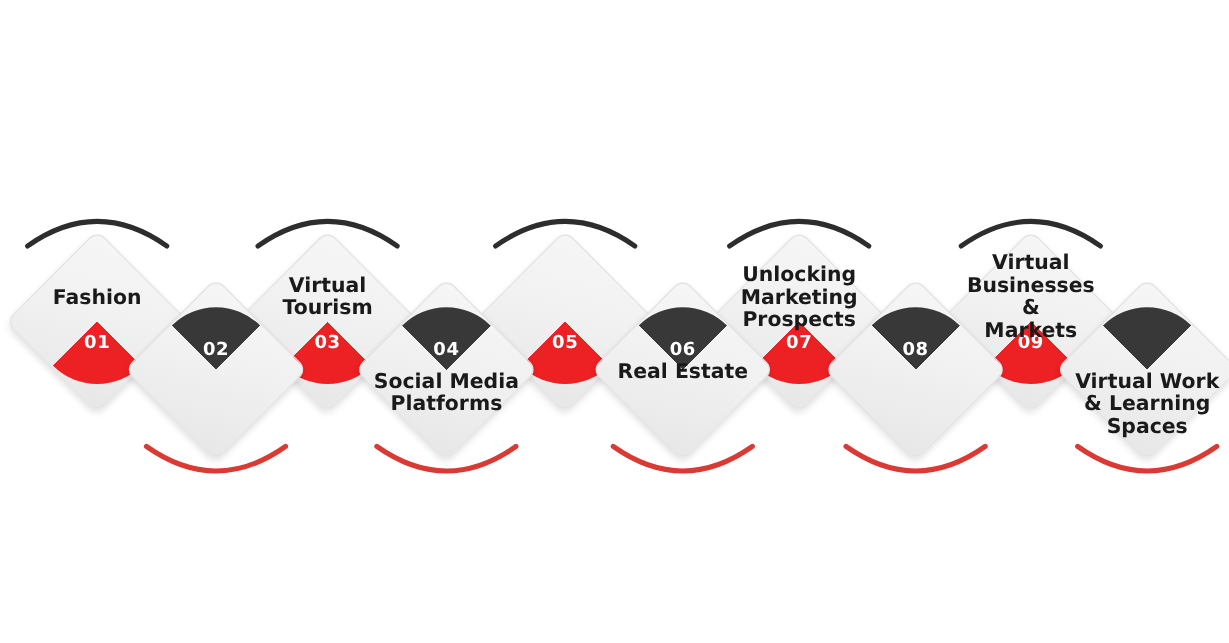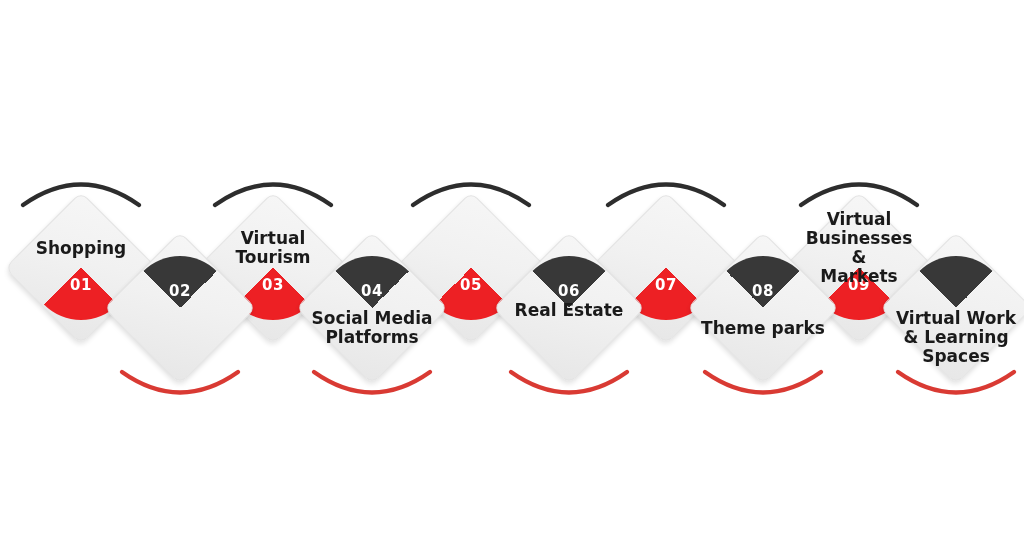--- a/index.html
+++ b/index.html
@@ -171,21 +171,21 @@
       <div class="node" style="left: 5px; top: 192px; z-index: 10;">
         <div class="ghost"></div>
         <div class="diamond"></div>
         <div class="clip">
           <div class="clip-inner">
             <div class="wedge down" style="--wc: #ed2024;">
               <div class="wedge-num">01</div>
             </div>
           </div>
         </div>
-        <div class="label" style="top: 46.5px;">Shopping</div>
+        <div class="label" style="top: 46.5px;">Fashion</div>
         <div class="arc" style="left: 11px; top: -26px;"><svg width="130" height="46" viewBox="0 0 130 46">
             <path d="M 7 39 Q 65 -2 123 39" fill="none" stroke="#2d2d2d" stroke-width="4.2" stroke-linecap="round"></path>
           </svg></div>
       </div>
       <div class="node" style="left: 104px; top: 232px; z-index: 20;">
         <div class="ghost"></div>
         <div class="diamond"></div>
         <div class="clip">
           <div class="clip-inner">
             <div class="wedge up" style="--wc: #383838;">
@@ -261,35 +261,37 @@
       <div class="node" style="left: 590px; top: 192px; z-index: 10;">
         <div class="ghost"></div>
         <div class="diamond"></div>
         <div class="clip">
           <div class="clip-inner">
             <div class="wedge down" style="--wc: #ed2024;">
               <div class="wedge-num">07</div>
             </div>
           </div>
         </div>
+        <div class="label" style="top: 27.5px;">Unlocking
+Marketing
+Prospects</div>
         <div class="arc" style="left: 11px; top: -26px;"><svg width="130" height="46" viewBox="0 0 130 46">
             <path d="M 7 39 Q 65 -2 123 39" fill="none" stroke="#2d2d2d" stroke-width="4.2" stroke-linecap="round"></path>
           </svg></div>
       </div>
       <div class="node" style="left: 687px; top: 232px; z-index: 20;">
         <div class="ghost"></div>
         <div class="diamond"></div>
         <div class="clip">
           <div class="clip-inner">
             <div class="wedge up" style="--wc: #383838;">
               <div class="wedge-num">08</div>
             </div>
           </div>
         </div>
-        <div class="label" style="top: 86.5px;">Theme parks</div>
         <div class="arc" style="left: 11px; top: 133px;"><svg width="130" height="46" viewBox="0 0 130 46">
             <path d="M 7 7 Q 65 48 123 7" fill="none" stroke="#d93a33" stroke-width="4.2" stroke-linecap="round"></path>
           </svg></div>
       </div>
       <div class="node" style="left: 783px; top: 192px; z-index: 10;">
         <div class="ghost"></div>
         <div class="diamond"></div>
         <div class="clip">
           <div class="clip-inner">
             <div class="wedge down" style="--wc: #ed2024;">

